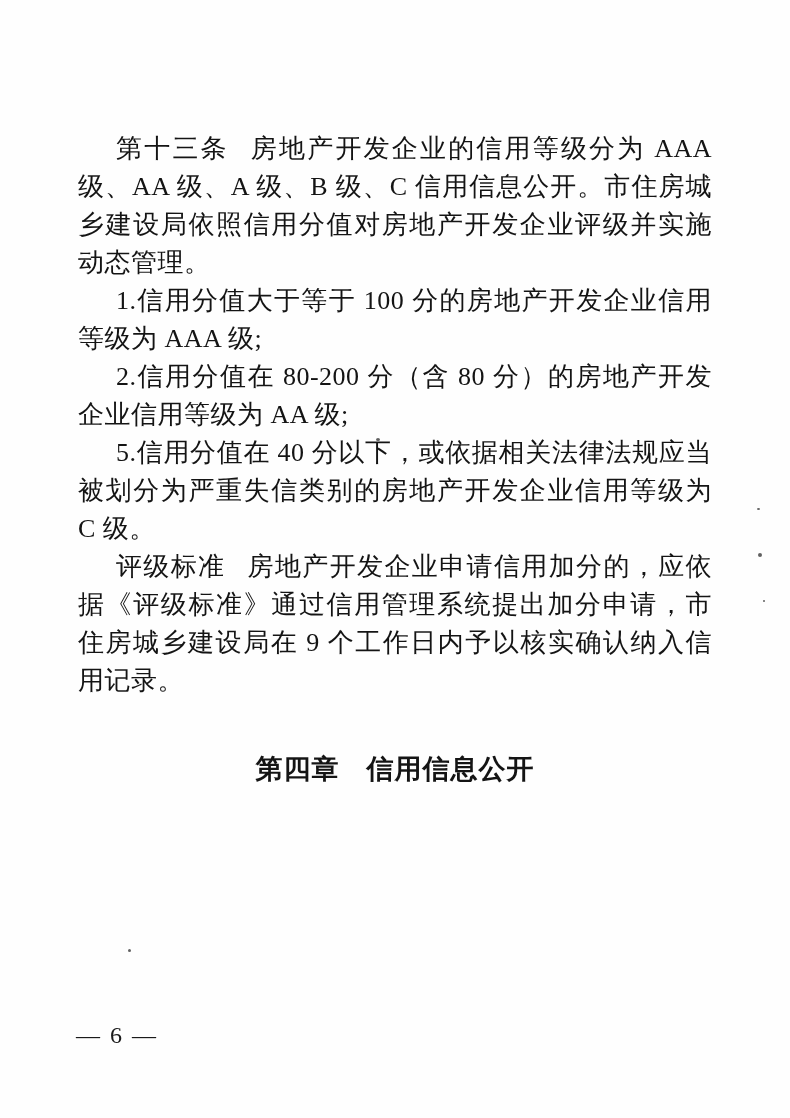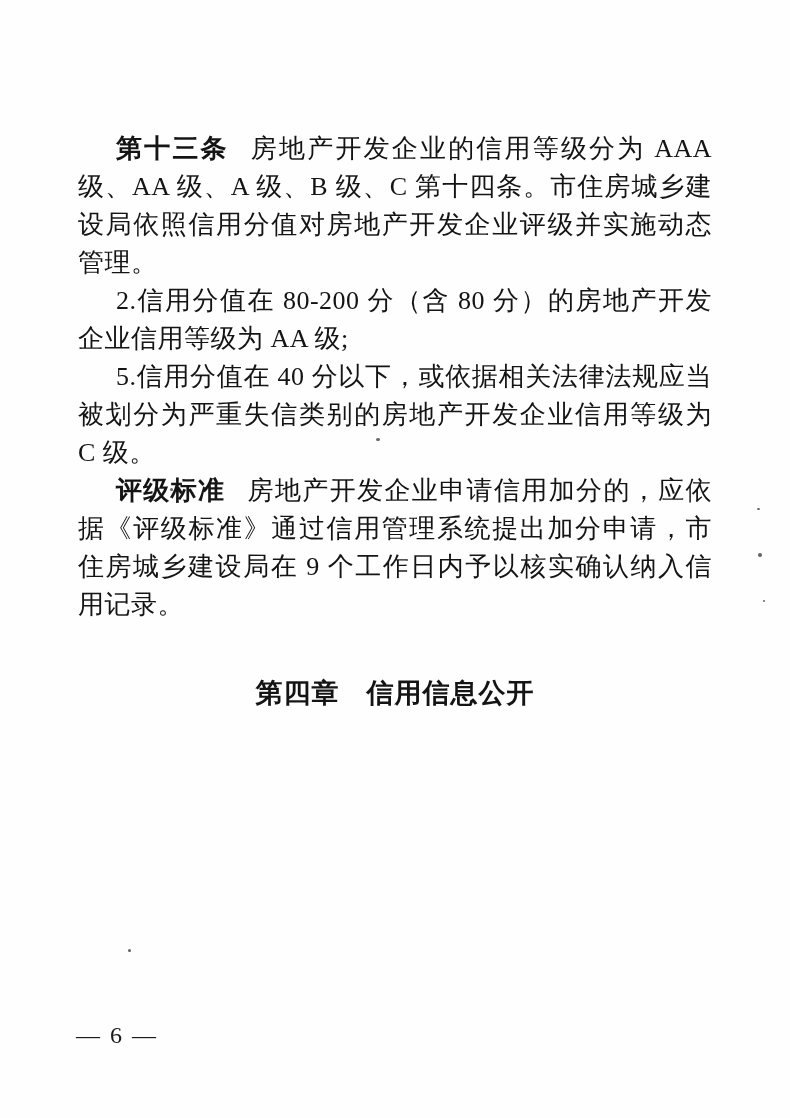--- a/index.html
+++ b/index.html
@@ -24,21 +24,21 @@
   }
   .para {
     margin: 0;
     font-size: 26px;
     line-height: 38px;
     text-align: justify;
     text-indent: 38px;
     letter-spacing: 0.5px;
   }
   .art-label {
-    font-weight: 700;
+    font-weight: 400;
     margin-right: 0.85em;
     margin-top: 12px;
   }
   .chapter {
     margin: 50px 0 0 0;
     font-family: "Liberation Sans", "DejaVu Sans", sans-serif;
     font-weight: 700;
     font-size: 27px;
     line-height: 38px;
     text-align: center;
@@ -62,21 +62,22 @@
     border-radius: 50%;
     opacity: 0.8;
   }
 </style>
 </head>
 <body>
 
 <div class="page">
 
   <div class="doc-body" id="doc-body">
-      <p class="para"><b class="art-label">第十三条</b><span>房地产开发企业的信用等级分为 AAA 级、AA 级、A 级、B 级、C 第十四条。市住房城乡建设局依照信用分值对房地产开发企业评级并实施动态管理。</span></p>
+      <p class="para"><b class="art-label">第十三条</b><span>房地产开发企业的信用等级分为 AAA 级、AA 级、A 级、B 级、C 信用信息公开。市住房城乡建设局依照信用分值对房地产开发企业评级并实施动态管理。</span></p>
+      <p class="para"><span>1.信用分值大于等于 100 分的房地产开发企业信用等级为 AAA 级;</span></p>
       <p class="para"><span>2.信用分值在 80-200 分（含 80 分）的房地产开发企业信用等级为 AA 级;</span></p>
       <p class="para"><span>5.信用分值在 40 分以下，或依据相关法律法规应当被划分为严重失信类别的房地产开发企业信用等级为 C 级。</span></p>
       <p class="para"><b class="art-label">评级标准</b><span>房地产开发企业申请信用加分的，应依据《评级标准》通过信用管理系统提出加分申请，市住房城乡建设局在 9 个工作日内予以核实确认纳入信用记录。</span></p>
       <h2 class="chapter"><span class="ch-label">第四章</span><span>信用信息公开</span></h2>
     </div>
 
   <div class="footer">
     <span>— 6 —</span>
   </div>
 

